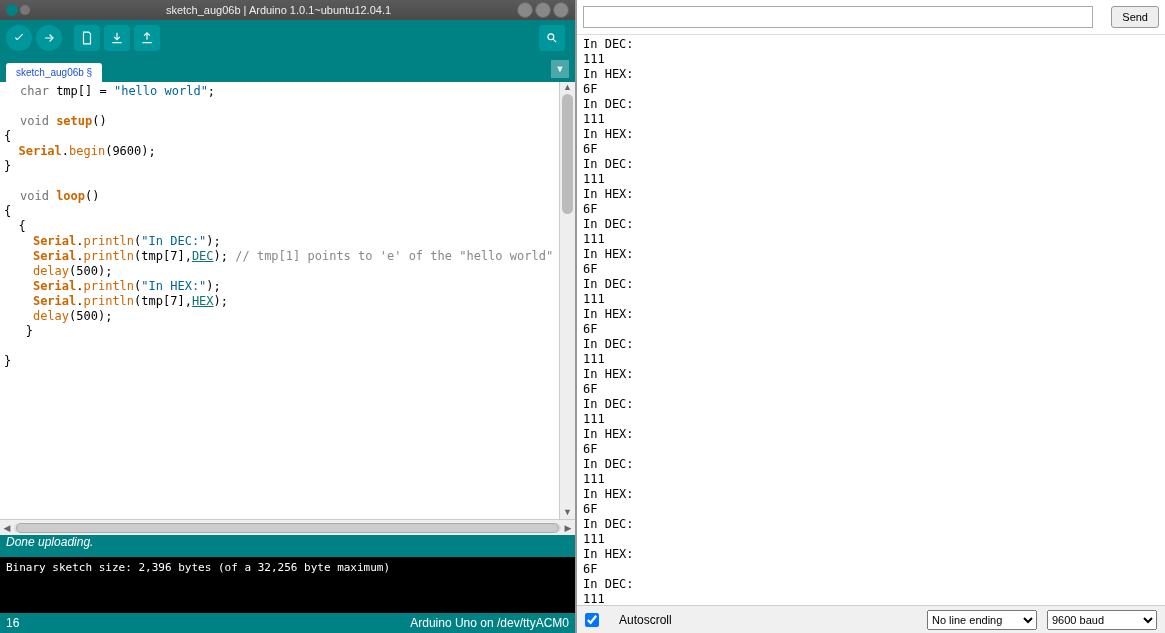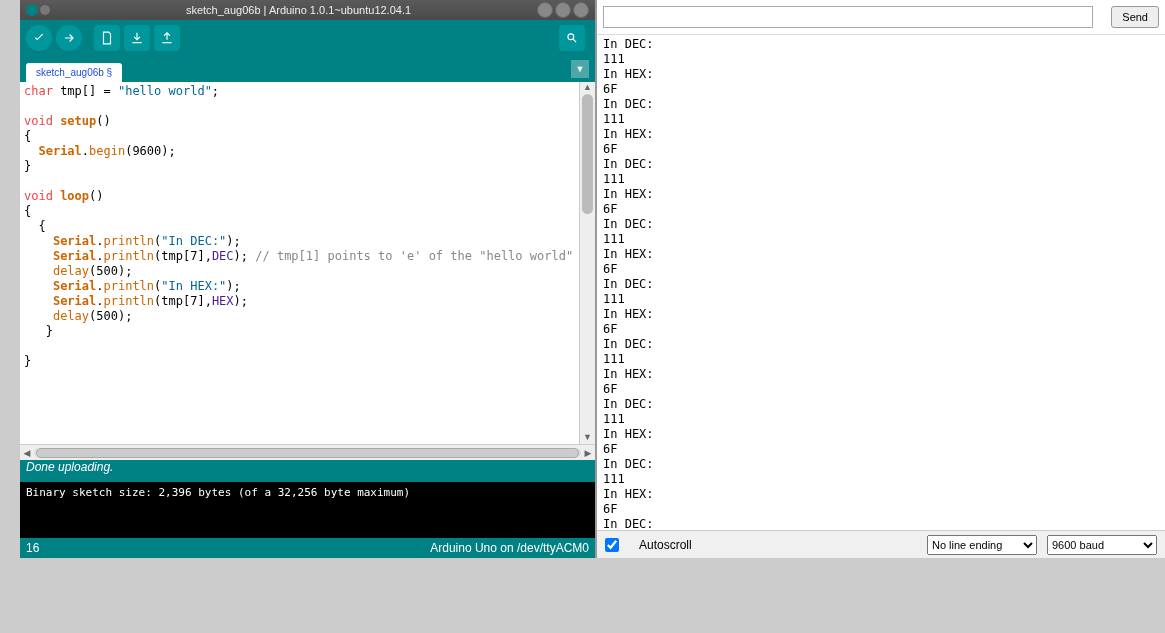--- a/index.html
+++ b/index.html
@@ -1,17 +1,17 @@
 <!DOCTYPE html>
 <html><head>
 <meta charset="utf-8">
 <style>
 * { box-sizing: border-box; margin: 0; padding: 0; }
 body { font-family: Arial, sans-serif; font-size: 12px; background: #ccc; width: 1165px; height: 633px; overflow: hidden; }
-.app { display: flex; width: 1165px; height: 558px; padding-left: 20px; }
+.app { display: flex; width: 1165px; height: 633px; }
 .ide { width: 575px; background: #fff; display: flex; flex-direction: column; }
 .monitor { flex: 1; background: #fff; display: flex; flex-direction: column; border-left: 2px solid #999; }
 
 .titlebar { height: 20px; background: linear-gradient(to bottom, #5a5a5a 0%, #4a4a4a 100%); display: flex; align-items: center; padding: 0 6px; color: #eee; font-size: 11px; }
 .titlebar .tb-icons { display: flex; align-items: center; gap: 2px; margin-right: 10px;}
 .titlebar .tb-icon { width: 12px; height: 12px; border-radius: 50%; background: #008184; display: inline-block; position: relative;}
 .titlebar .tb-icon.small { width: 10px; height: 10px; background: #777;}
 .titlebar .tb-title { flex: 1; text-align: center; }
 .titlebar .win-ctrl { display: flex; gap: 2px; }
 .titlebar .win-btn { width: 16px; height: 16px; border-radius: 50%; background: #888; display: inline-block; border:1px solid #666;}
@@ -24,26 +24,26 @@
 .tool-btn.round { border-radius: 50%; }
 .tool-btn svg { width: 14px; height: 14px; fill: #fff; }
 .toolbar .spacer { flex: 1; }
 
 .tabbar { height: 26px; background: #008184; display: flex; align-items: flex-end; padding: 0 6px; position: relative;}
 .tab { background: #fff; padding: 4px 10px; border-radius: 3px 3px 0 0; font-size: 10px; color: #1d4ed8; }
 .tab-menu-btn { position: absolute; right: 6px; top: 4px; width: 18px; height: 18px; background: rgba(255,255,255,0.3); display: flex; align-items: center; justify-content: center; color: #fff; font-size: 9px; }
 
 .code-area { flex: 1; display: flex; background: #fff; overflow: hidden; position: relative;}
 .code { flex: 1; font-family: "DejaVu Sans Mono", monospace; font-size: 12px; line-height: 15px; padding: 2px 4px; white-space: pre; color: #000; overflow: hidden;}
-.kw-type { color: #ef4444; }
+.kw-type { color: #737373; margin-left: 16px; }
 .kw-func { color: #cc6600; font-weight: bold;}
 .kw-ser { color: #cc6600; font-weight: bold;}
 .kw-method { color: #cc6600; }
 .kw-str { color: #006699; }
-.kw-const { color: #4c1d95; }
+.kw-const { color: #0f766e; text-decoration: underline; }
 .kw-cmt { color: #888; }
 .vscroll { width: 16px; background: #eee; border-left: 1px solid #ccc; position: relative;}
 .vscroll .thumb { position: absolute; top: 12px; left: 2px; right: 2px; height: 120px; background: #bbb; border-radius: 6px;}
 .vscroll .arr { position: absolute; left: 0; right: 0; height: 12px; text-align: center; font-size: 9px; color: #666;}
 .vscroll .arr.up { top: 0;}
 .vscroll .arr.dn { bottom: 0;}
 
 .hscroll { height: 16px; background: #eee; border-top: 1px solid #ccc; display: flex; align-items: center;}
 .hscroll .arr { width: 14px; text-align: center; font-size: 9px; color: #666;}
 .hscroll .track { flex: 1; height: 10px; background: #ddd; border-radius: 5px; position: relative;}

